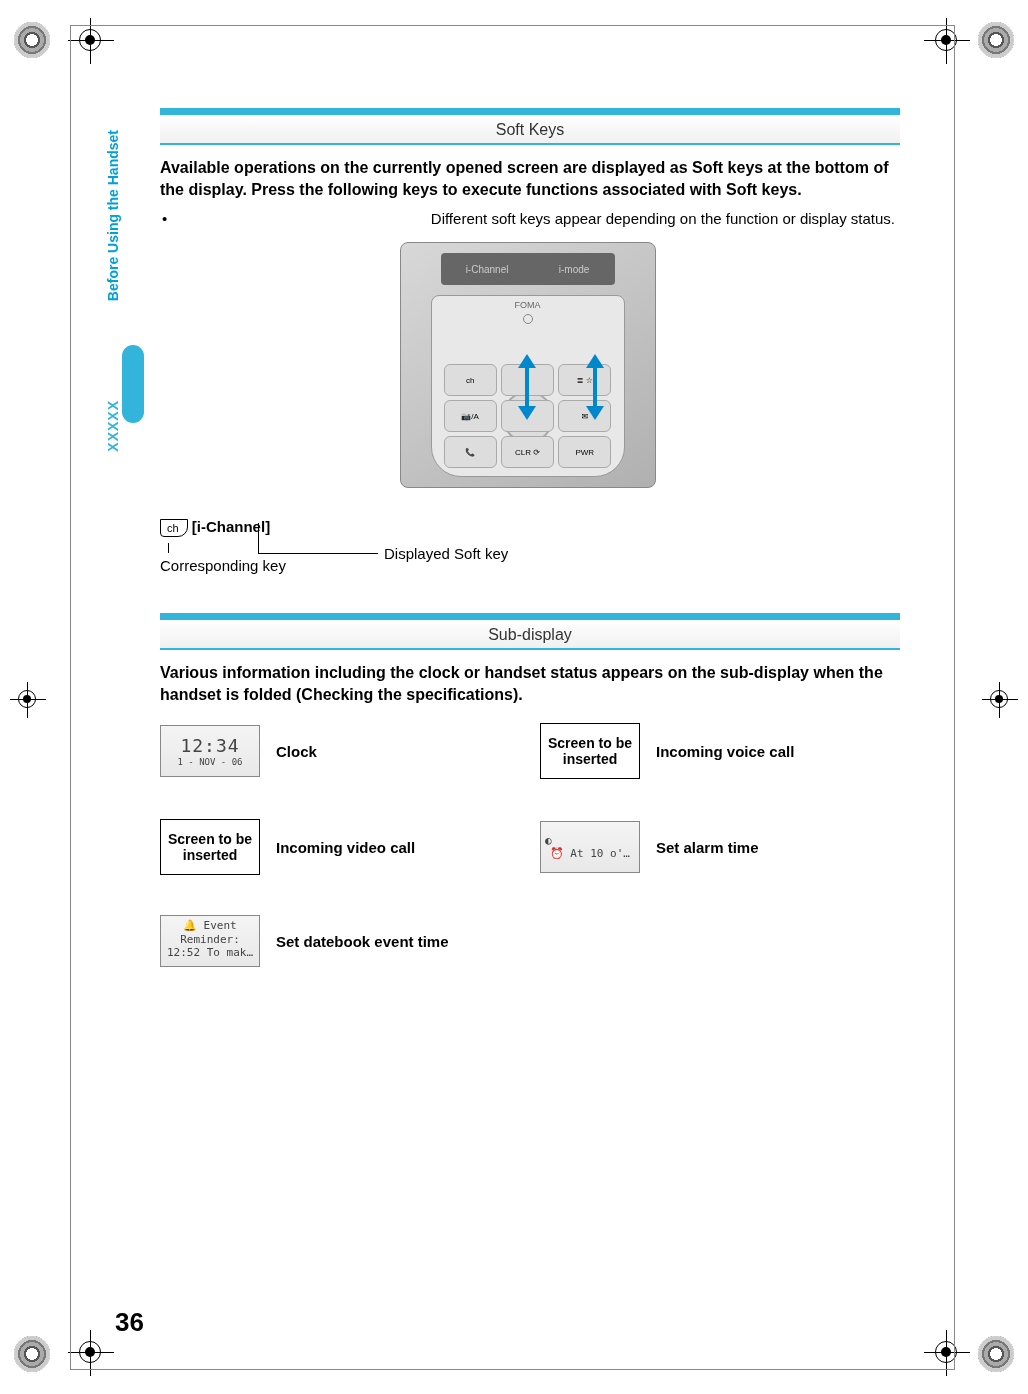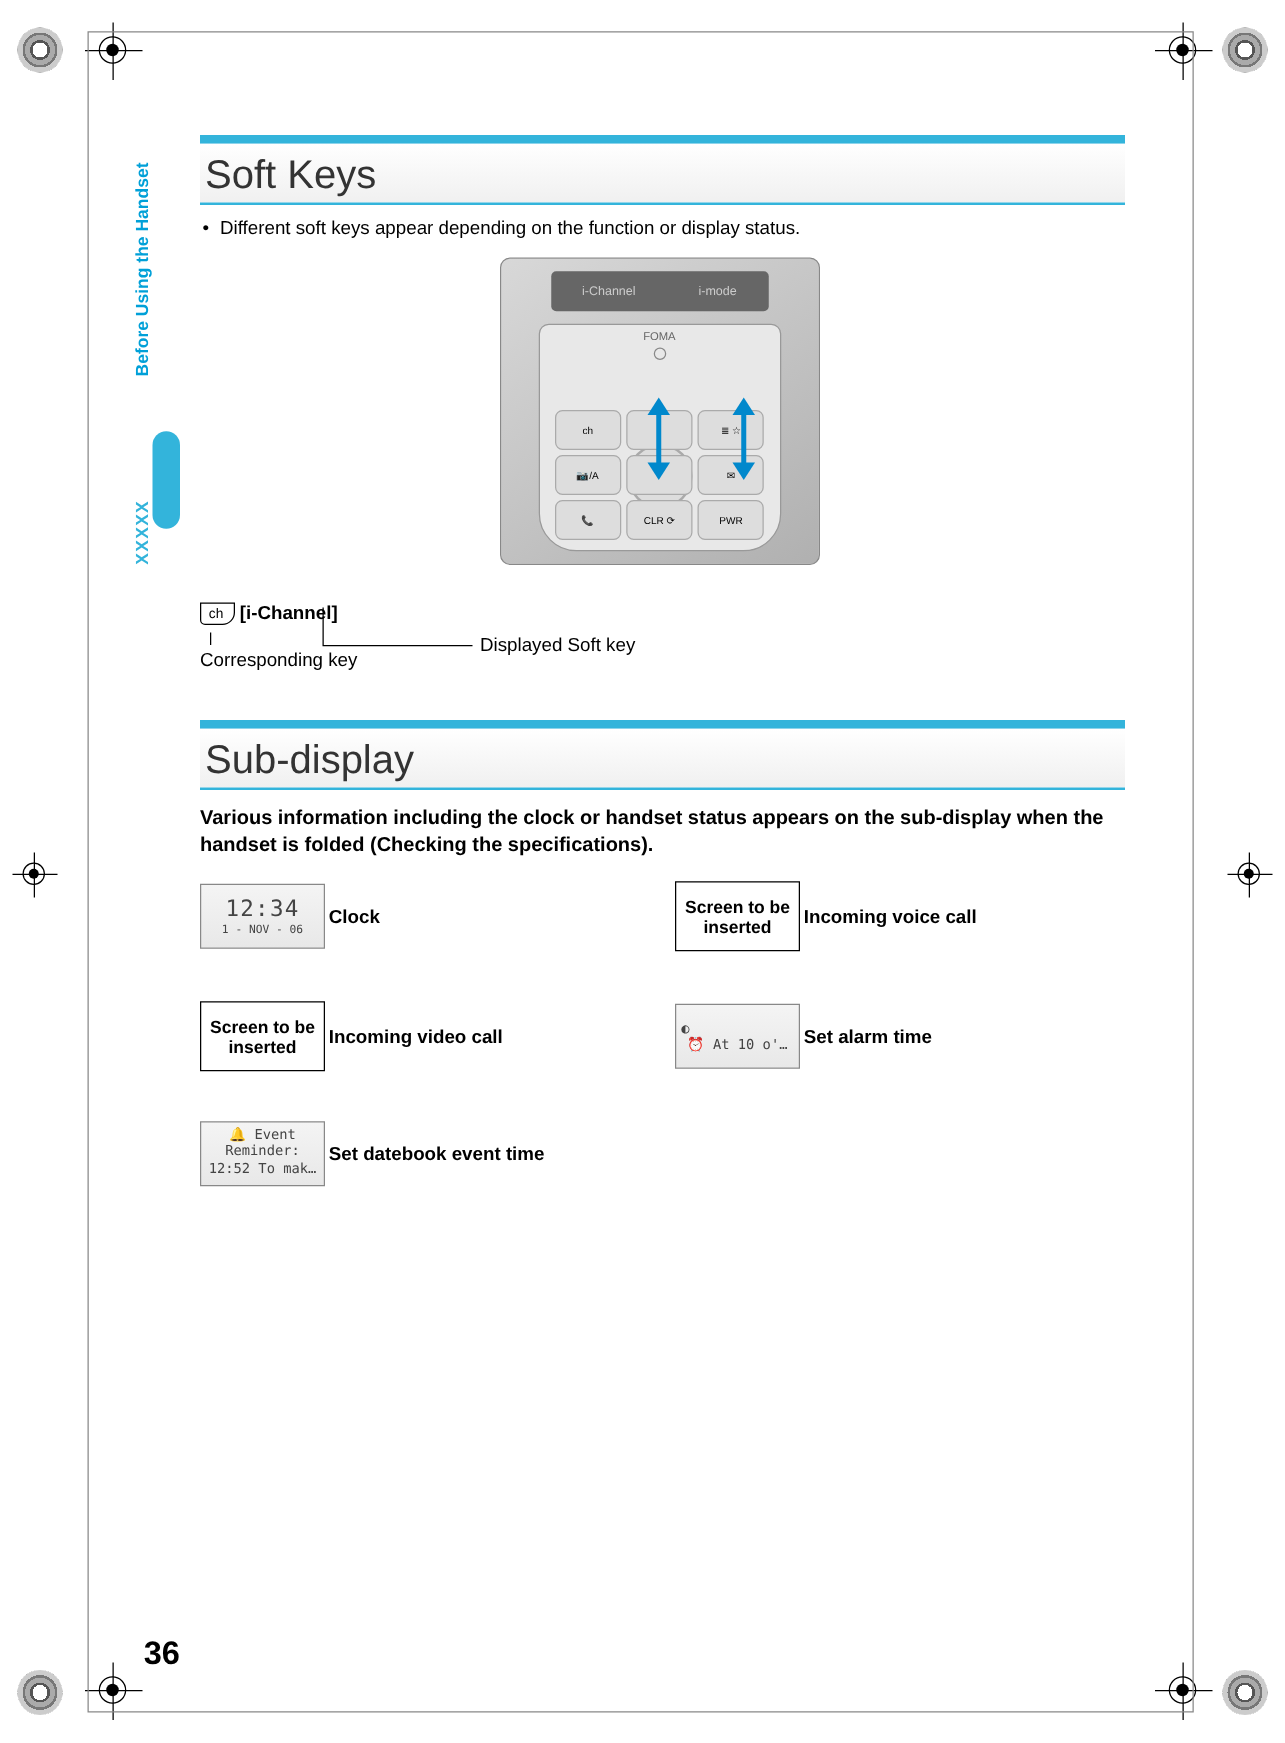--- a/index.html
+++ b/index.html
@@ -95,40 +95,42 @@
     left: 160px;
     top: 108px;
     width: 735px;
   }
   .section-bar {
     height: 7px;
     background: #33b4db;
     width: 740px;
   }
   .section-title {
-    font-size: 32px;
+    font-size: 16px;
     color: #333;
     background: linear-gradient(#fff, #f0f0f0);
     border-bottom: 2px solid #33b4db;
     padding: 6px 4px 4px 4px;
     width: 740px;
     font-weight: normal;
+    text-align: center;
   }
   .body-text {
     font-weight: bold;
     font-size: 16px;
     margin-top: 12px;
     line-height: 1.35;
     width: 740px;
   }
   .bullet {
     font-size: 15px;
     margin-top: 10px;
     padding-left: 16px;
     position: relative;
+    text-align: right;
   }
   .bullet::before{
     content:"•"; position:absolute; left:2px; top:0;
   }
   .phone-img {
     width: 256px; height: 246px;
     margin: 15px auto 0 auto;
     display: block;
     background: linear-gradient(145deg,#d8d8d8,#b0b0b0);
     border:1px solid #888;
@@ -220,21 +222,21 @@
   .leader-wrap .t2 { position:absolute; left:224px; top:4px; }
   
   .sd-grid {
     margin-top: 18px;
     width: 740px;
   }
   .sd-row {
     display:flex; gap: 30px; margin-bottom: 40px; align-items:center;
   }
   .sd-cell {
-    display:flex; align-items:center; gap: 3px;
+    display:flex; align-items:center; gap: 16px;
     width: 350px;
   }
   .sd-box {
     width: 100px; height: 56px;
     border:1px solid #000;
     display:flex; flex-direction:column; align-items:center; justify-content:center;
     font-size:14px; font-weight:bold; text-align:center;
     background:#fff;
     flex-shrink:0;
   }
@@ -308,20 +310,21 @@
 
 <div class="side-label">Before Using the Handset</div>
 <div class="side-tab"></div>
 <div class="side-x">XXXXX</div>
 
 <div class="content">
 
   
   <div class="section-bar"></div>
   <div class="section-title">Soft Keys</div>
+  <div class="body-text">Available operations on the currently opened screen are displayed as Soft keys at the bottom of the display. Press the following keys to execute functions associated with Soft keys.</div>
   <div class="bullet">Different soft keys appear depending on the function or display status.</div>
 
   <div class="phone-img">
     <div class="phone-screen">
       <span>i-Channel</span>
       <span>i-mode</span>
     </div>
     <div class="phone-body">
       <div style="text-align:center;font-size:9px;color:#666;padding-top:4px;">FOMA</div>
       <div style="position:absolute;left:50%;top:18px;transform:translateX(-50%);width:10px;height:10px;border:1px solid #888;border-radius:50%;"></div>

